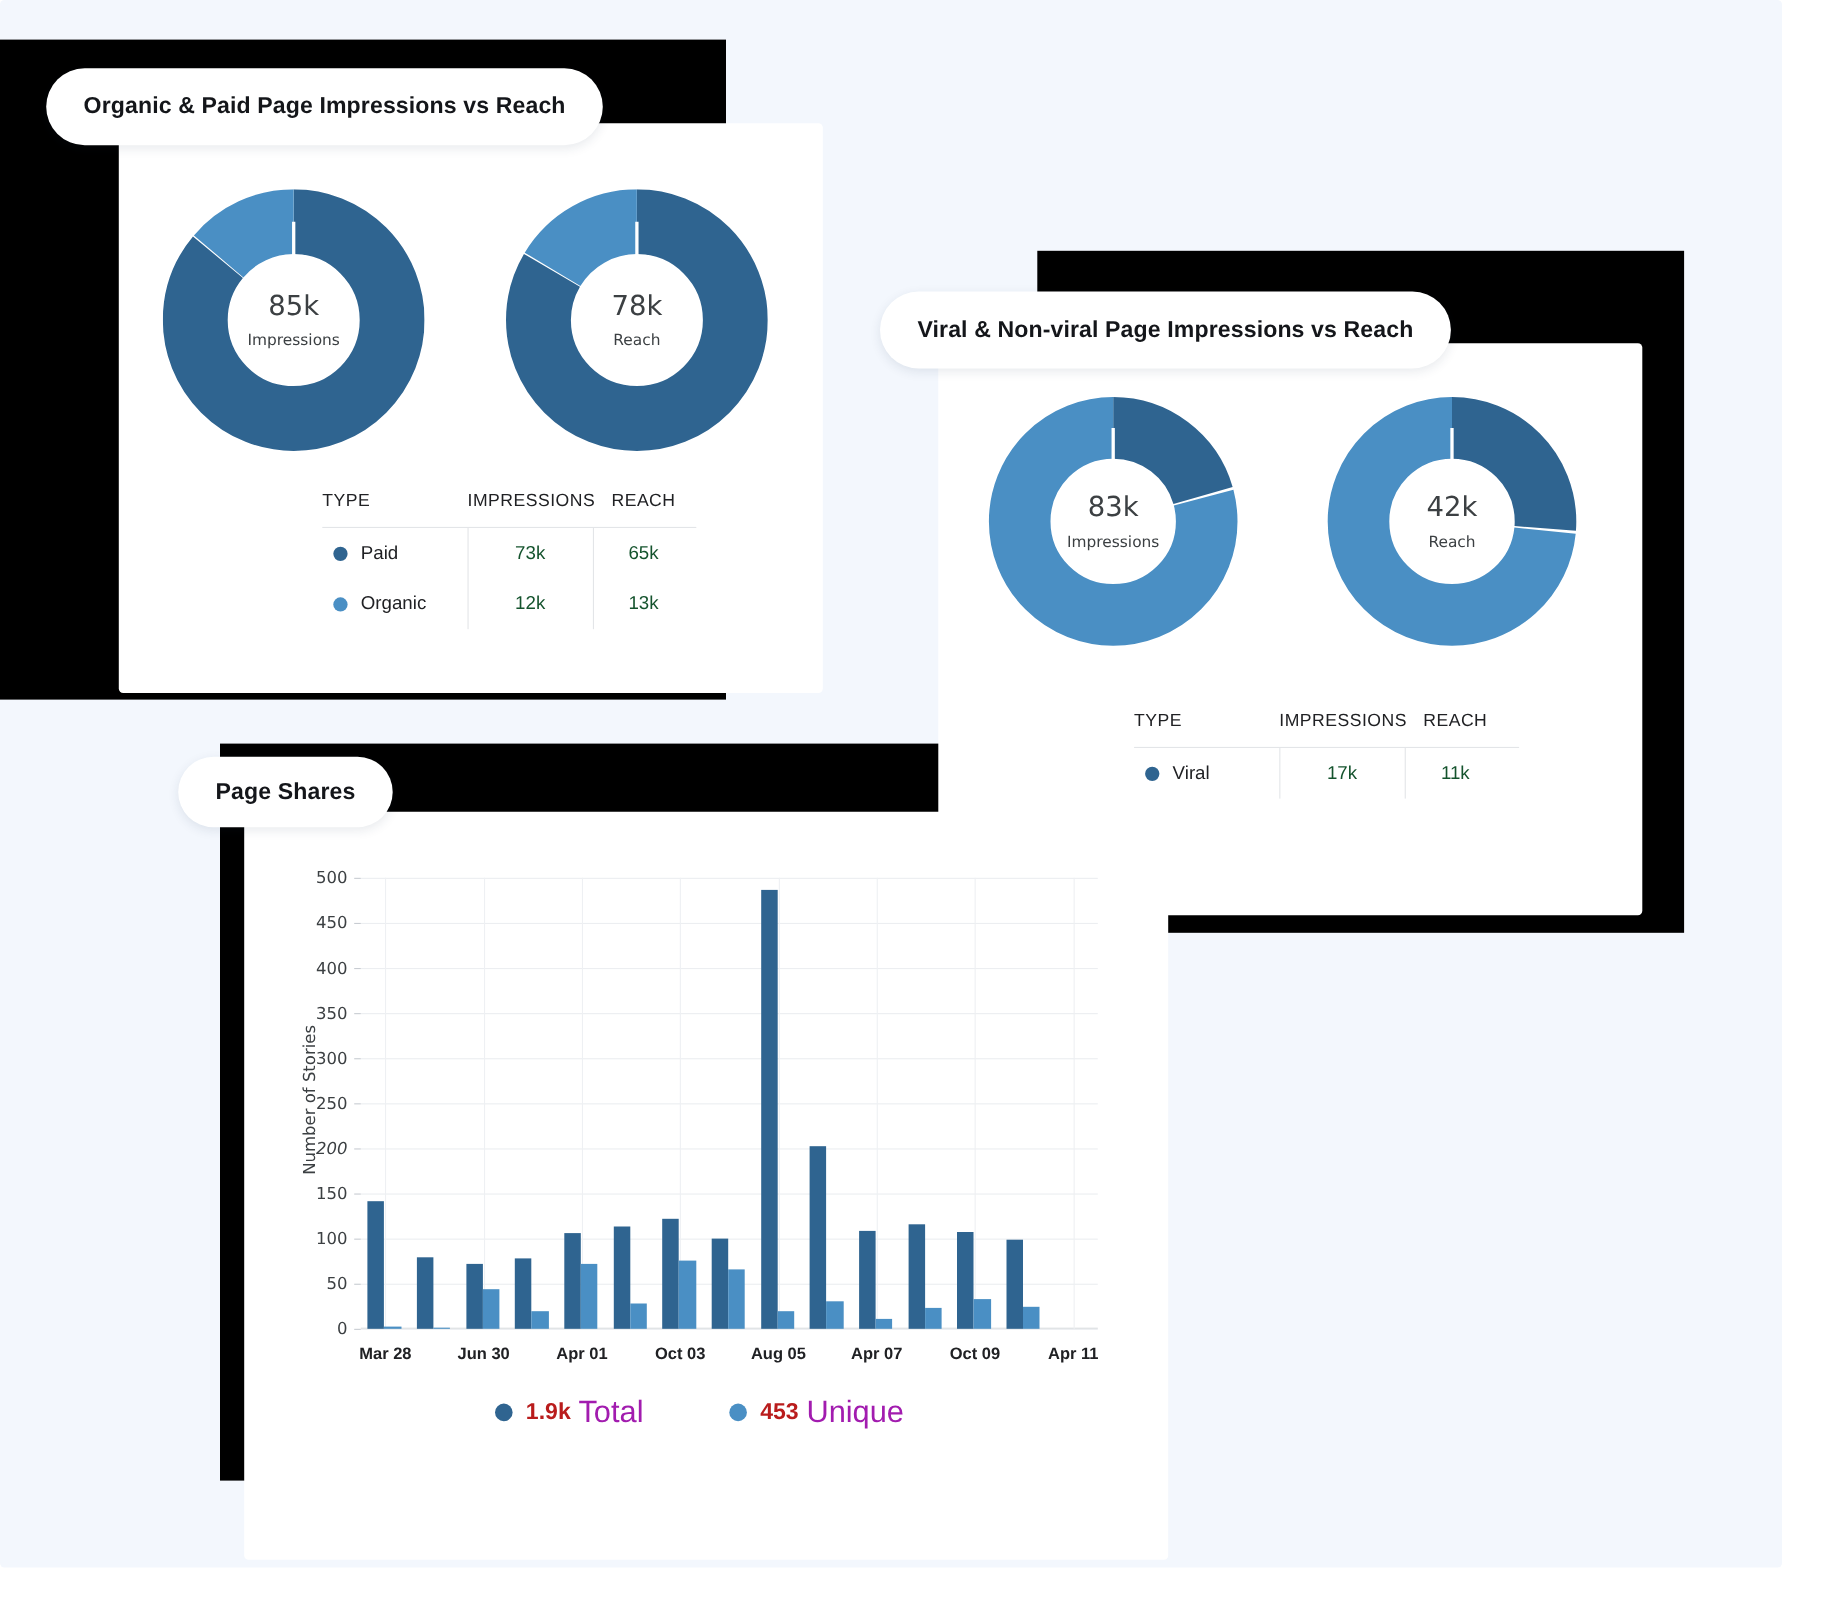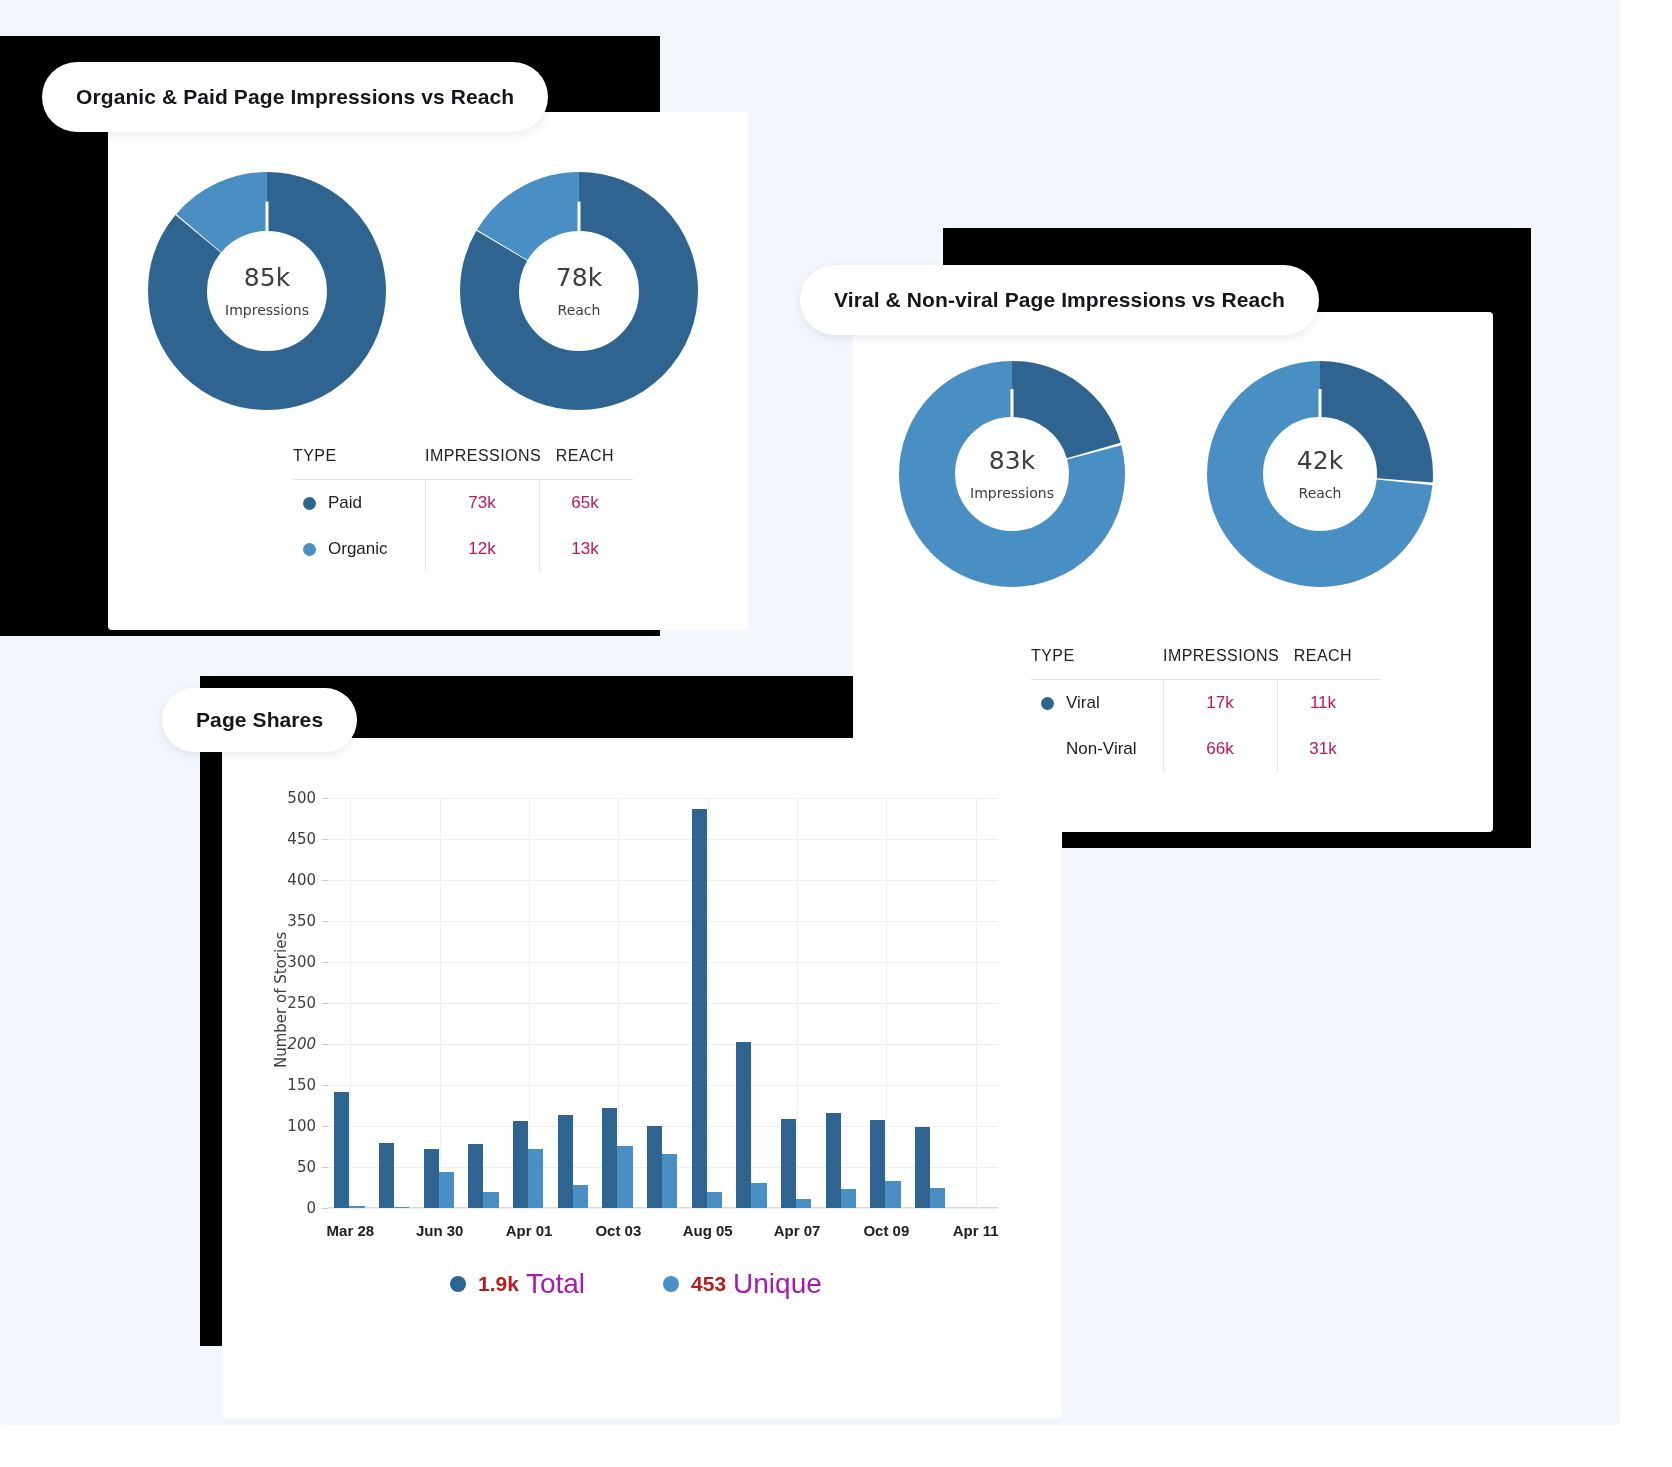--- a/index.html
+++ b/index.html
@@ -76,21 +76,21 @@
   .mt-head div {
     font-size: 16px; color: #202124; letter-spacing: .45px;
   }
   .mt-divider { height: 1px; background: #e3e5e8; width: 100%; }
   .mt-row { height: 46px; position: relative; }
   .mt-row .mt-col-type {
     display: flex; align-items: center; gap: 12px; padding-left: 10px;
   }
   .mt-row .mt-col-type .lbl { font-size: 17px; color: #202124; }
   .mt-row .mt-col-impr, .mt-row .mt-col-reach {
-    font-size: 17px; color: #be185d;
+    font-size: 17px; color: #14532d;
   }
   .dot { width: 13px; height: 13px; border-radius: 50%; flex: none; }
   .vline { position: absolute; top: 0; bottom: 0; width: 1px; background: #e3e5e8; }
 
   
   .chart-area { position: absolute; }
   .plot { position: absolute; }
   .gridline { position: absolute; height: 1px; background: #eceef1; left: 0; right: 0; }
   .vgridline { position: absolute; width: 1px; background: #eef0f3; top: 0; bottom: 0; }
   .ytick {
@@ -251,28 +251,20 @@
 
           <div class="mt-row">
             <div class="mt-col-type">
               <span class="dot" style="background:#2f6490;"></span>
               <span class="lbl">Viral</span>
             </div>
             <div class="mt-col-impr">17k</div>
             <div class="mt-col-reach">11k</div>
           </div>
 
-          <div class="mt-row">
-            <div class="mt-col-type">
-              <span class="dot" style="background:#4a8fc4;"></span>
-              <span class="lbl">Non-Viral</span>
-            </div>
-            <div class="mt-col-impr">66k</div>
-            <div class="mt-col-reach">31k</div>
-          </div>
         </div>
       </div>
 
     </div>
   </div>
 
   <div class="pill" style="left:800px; top:265px; height:70px;">
     <span>Viral &amp; Non-viral Page Impressions vs Reach</span>
   </div>
 

